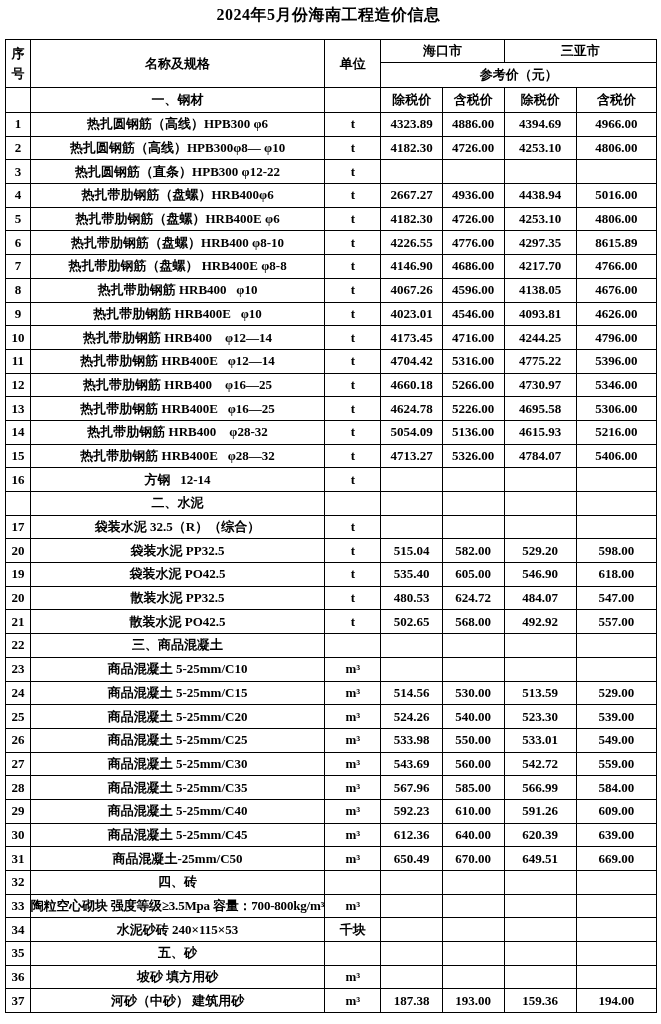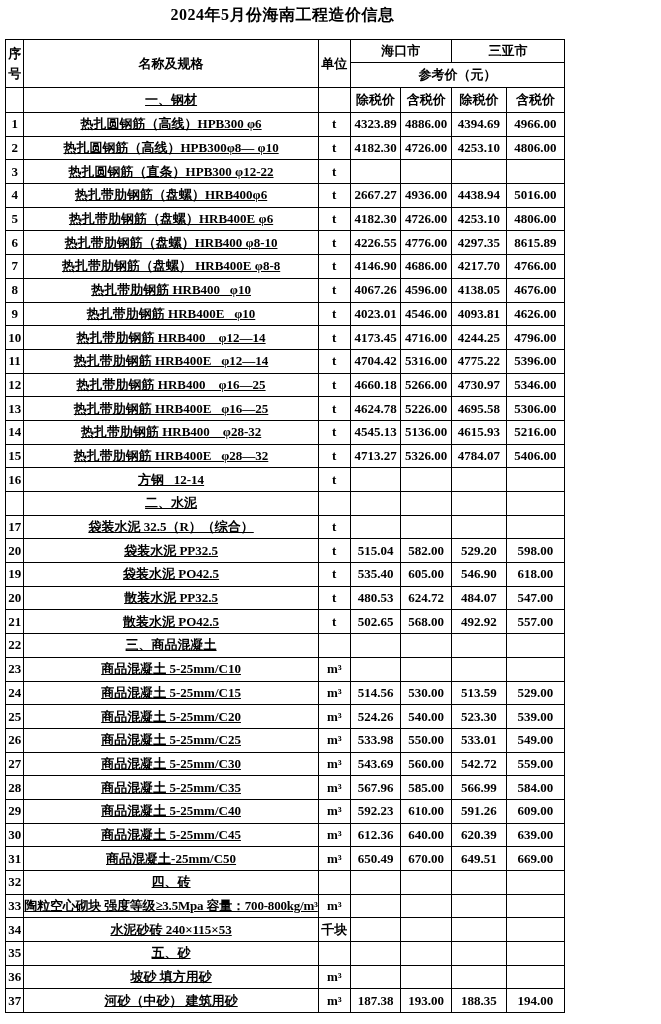--- a/index.html
+++ b/index.html
@@ -1,17 +1,17 @@
 <!DOCTYPE html>
 <html><head>
 <meta charset="utf-8">
 <style>
   html,body{margin:0;padding:0;background:#ffffff;}
   .page{
-    width:565px;height:1024px;overflow:hidden;background:#fff;
+    width:657px;height:1024px;overflow:hidden;background:#fff;
     font-family:"Liberation Serif","DejaVu Serif",serif;
   }
   .title{
     text-align:center;
     font-family:"Liberation Serif","DejaVu Serif",serif;
     font-weight:bold;font-size:16px;color:#000;
     padding-top:5px;height:39px;box-sizing:border-box;
     letter-spacing:0.5px;
   }
   table.price{
@@ -23,21 +23,21 @@
     text-align:center;vertical-align:middle;
     font-family:"Liberation Serif","DejaVu Serif",serif;
     font-weight:bold;font-size:13px;color:#000;
     padding:0;overflow:hidden;
   }
   tr.hrow-a{height:23px;}
   tr.hrow-b{height:25px;}
   tr.subheader{height:25px;}
   tbody tr{height:23.7px;}
   .seq-cell div{line-height:1.5;}
-  .name-cell{text-align:left;padding-left:9px;white-space:pre;text-decoration:underline;}
+  .name-cell{text-align:left;padding-left:9px;white-space:pre;}
   .small-name{font-size:9px;padding-left:5px;letter-spacing:-0.2px;}
   .price-cell{color:#e60000;font-size:12.5px;}
   .red-label{color:#e60000;}
   .unit-cell{font-size:13px;}
 </style>
 </head>
 <body>
 
 <div class="page">
   <div class="title">2024年5月份海南工程造价信息</div>
@@ -191,21 +191,21 @@
           <td class="unit-cell">t</td>
           <td class="price-cell">4624.78</td>
           <td class="price-cell">5226.00</td>
           <td class="price-cell">4695.58</td>
           <td class="price-cell">5306.00</td>
         </tr>
         <tr>
           <td class="no-cell">14</td>
           <td class="name-cell">热扎带肋钢筋 HRB400    φ28-32</td>
           <td class="unit-cell">t</td>
-          <td class="price-cell">4545.13</td>
+          <td class="price-cell">5054.09</td>
           <td class="price-cell">5136.00</td>
           <td class="price-cell">4615.93</td>
           <td class="price-cell">5216.00</td>
         </tr>
         <tr>
           <td class="no-cell">15</td>
           <td class="name-cell">热扎带肋钢筋 HRB400E   φ28—32</td>
           <td class="unit-cell">t</td>
           <td class="price-cell">4713.27</td>
           <td class="price-cell">5326.00</td>
@@ -409,18 +409,18 @@
           <td class="price-cell"></td>
           <td class="price-cell"></td>
           <td class="price-cell"></td>
         </tr>
         <tr>
           <td class="no-cell">37</td>
           <td class="name-cell">河砂（中砂） 建筑用砂</td>
           <td class="unit-cell">m³</td>
           <td class="price-cell">187.38</td>
           <td class="price-cell">193.00</td>
-          <td class="price-cell">188.35</td>
+          <td class="price-cell">159.36</td>
           <td class="price-cell">194.00</td>
         </tr>
       </tbody>
   </table>
 </div>
 
 </body></html>

